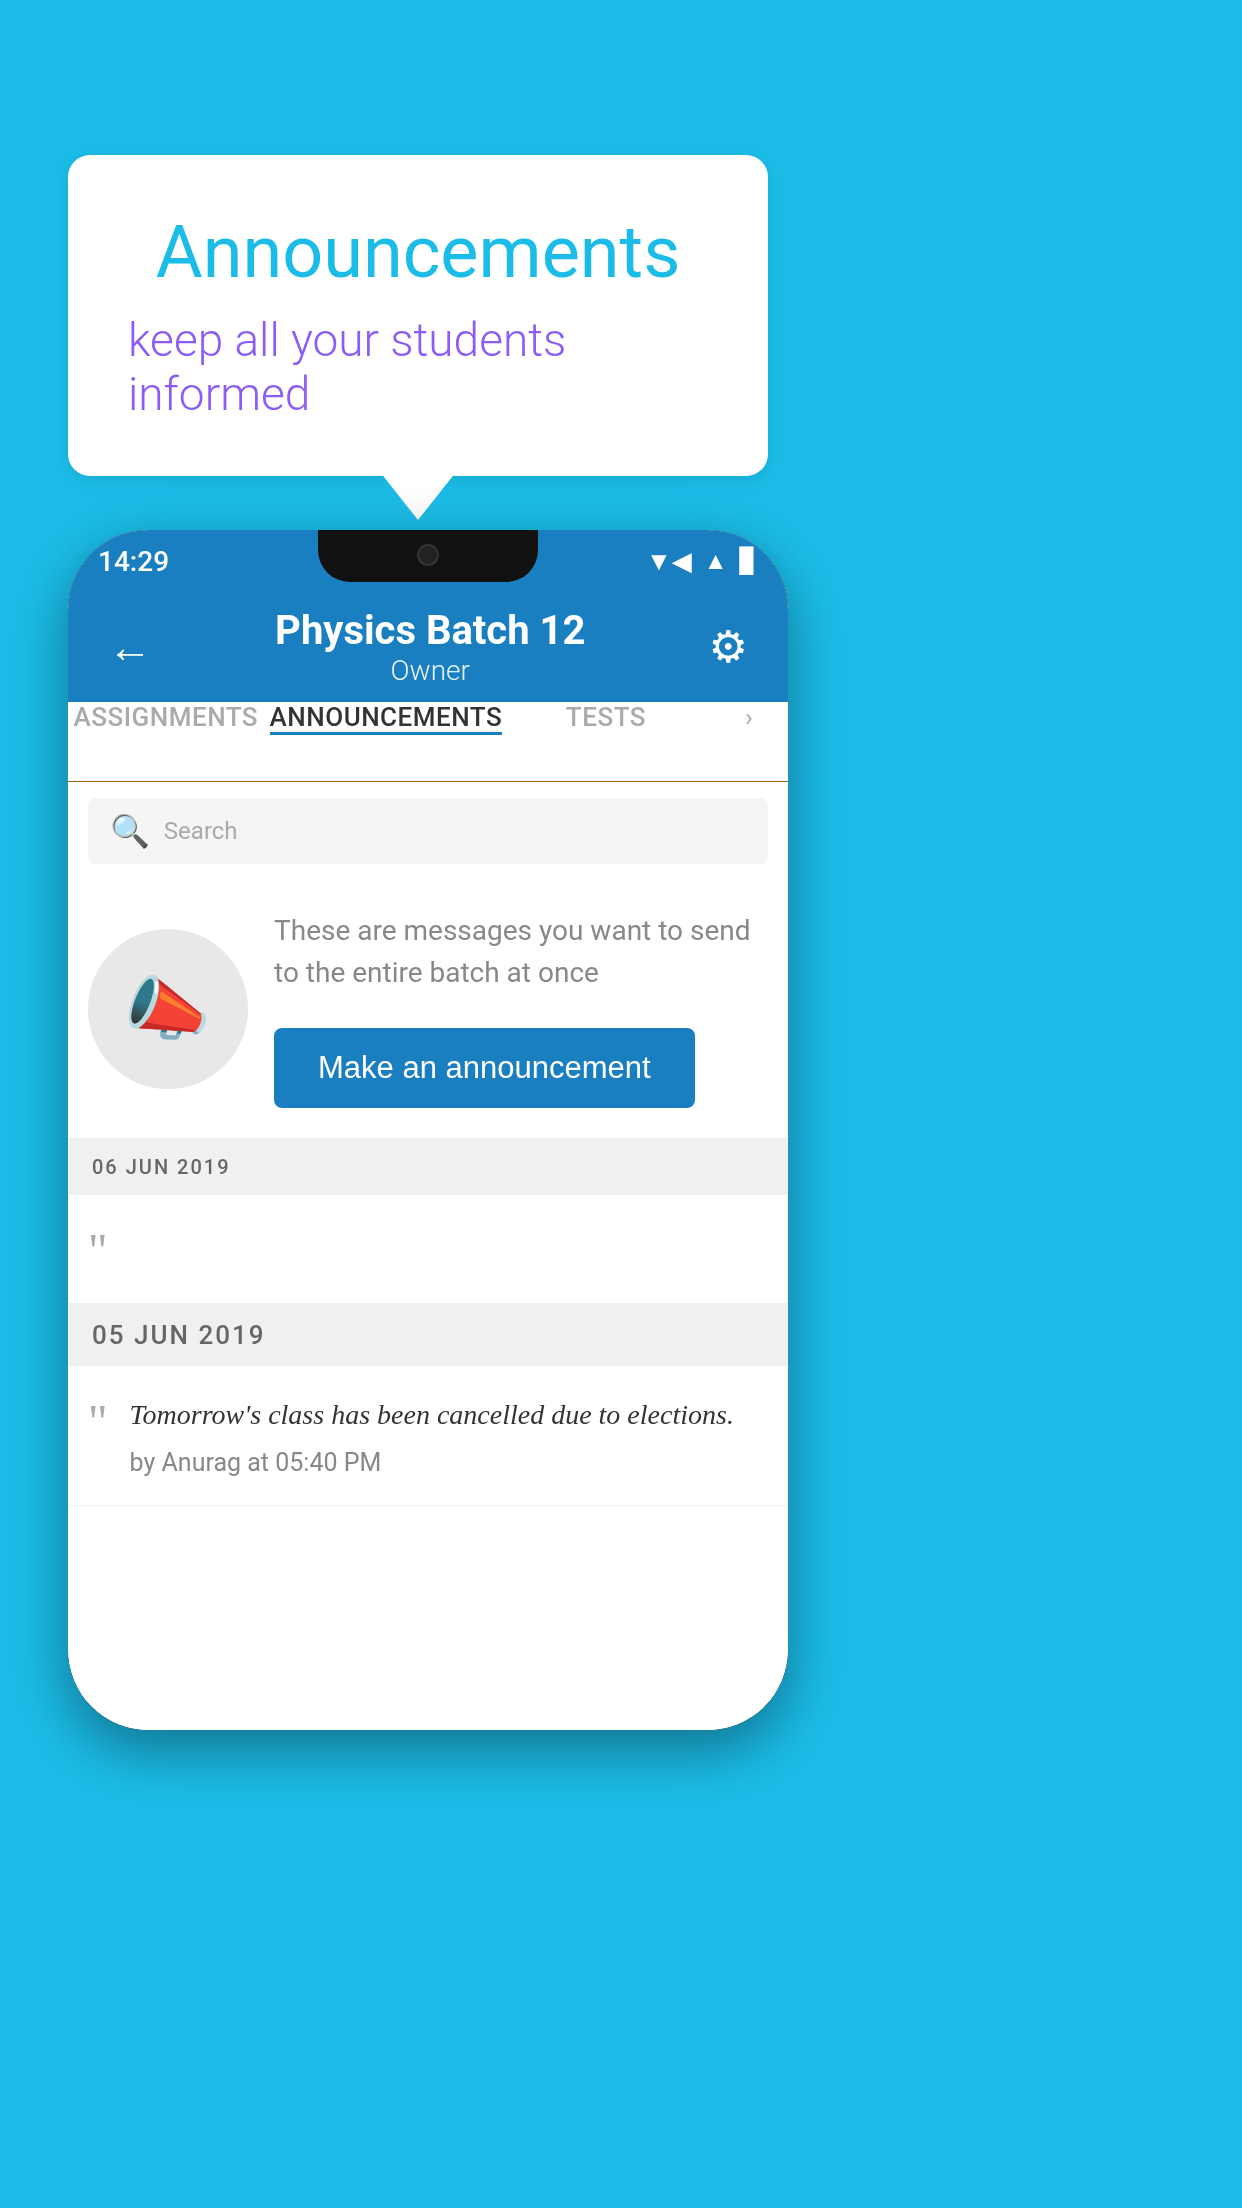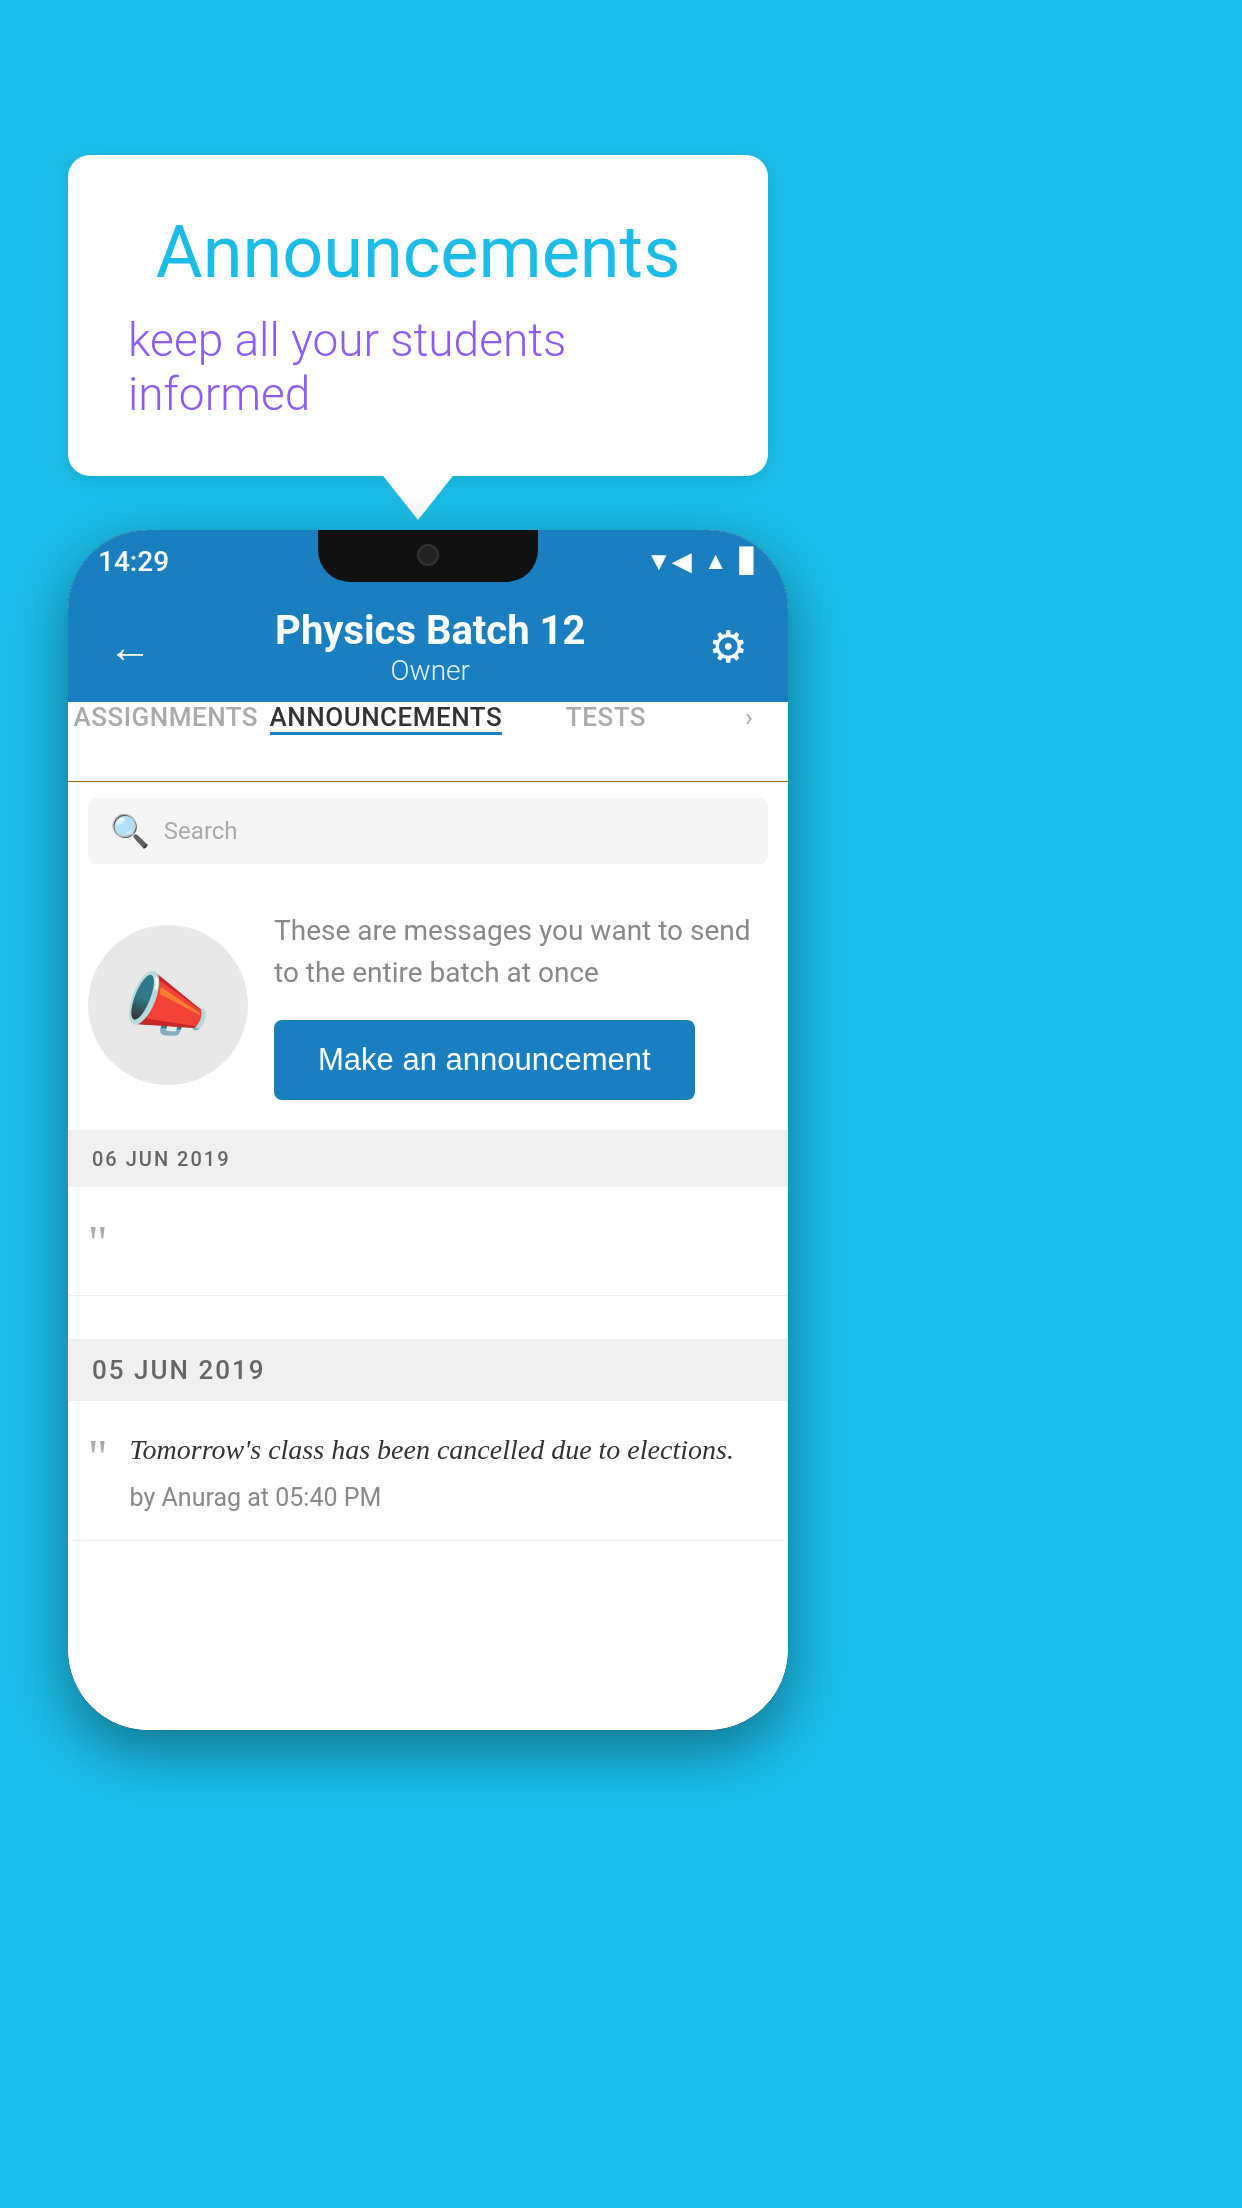--- a/index.html
+++ b/index.html
@@ -286,21 +286,21 @@
     }
 
     .promo-content {
       flex: 1;
     }
 
     .promo-description {
       font-size: 28px;
       color: #888;
       line-height: 1.5;
-      margin-bottom: 26px;
+      margin-bottom: 34px;
     }
 
     .make-announcement-btn {
       background: #1a7fc1;
       color: white;
       border: none;
       border-radius: 8px;
       padding: 22px 44px;
       font-size: 31px;
       cursor: pointer;
@@ -355,21 +355,20 @@
     }
 
     
     .date-section-header-2 {
       background: #f0f0f0;
       padding: 16px 24px;
       font-size: 26px;
       color: #666;
       font-weight: 500;
       letter-spacing: 2px;
-      margin-top: 43px;
     }
 
     
     .phone-screen {
       position: absolute;
       top: 0;
       left: 0;
       right: 0;
       bottom: 0;
       border-radius: 80px;

